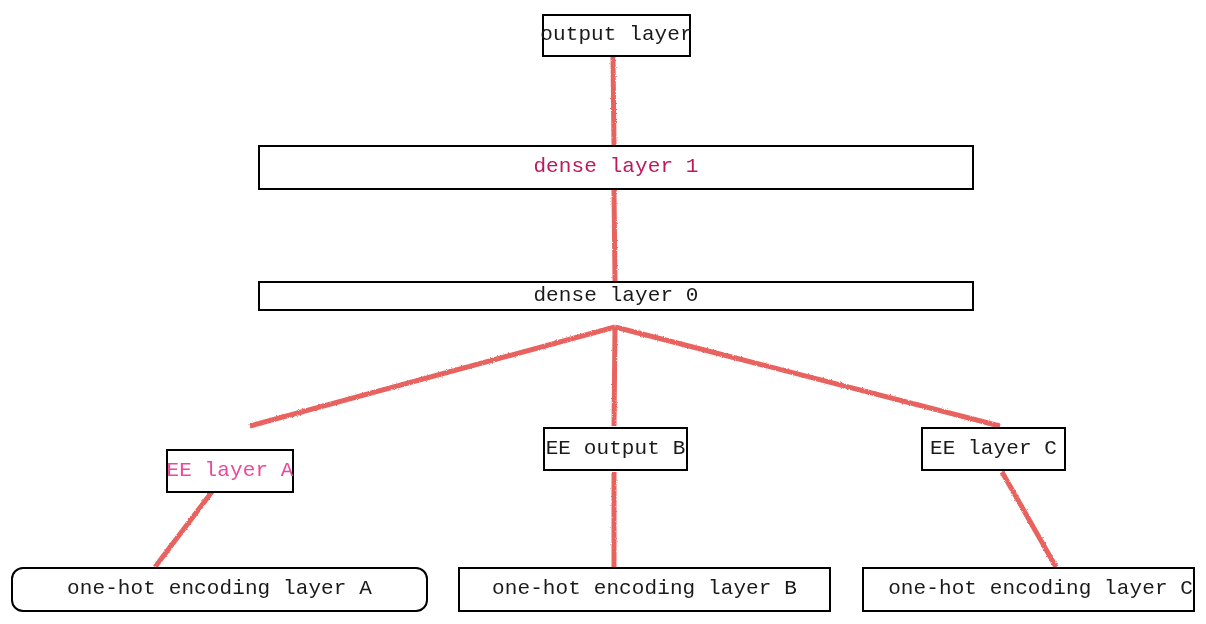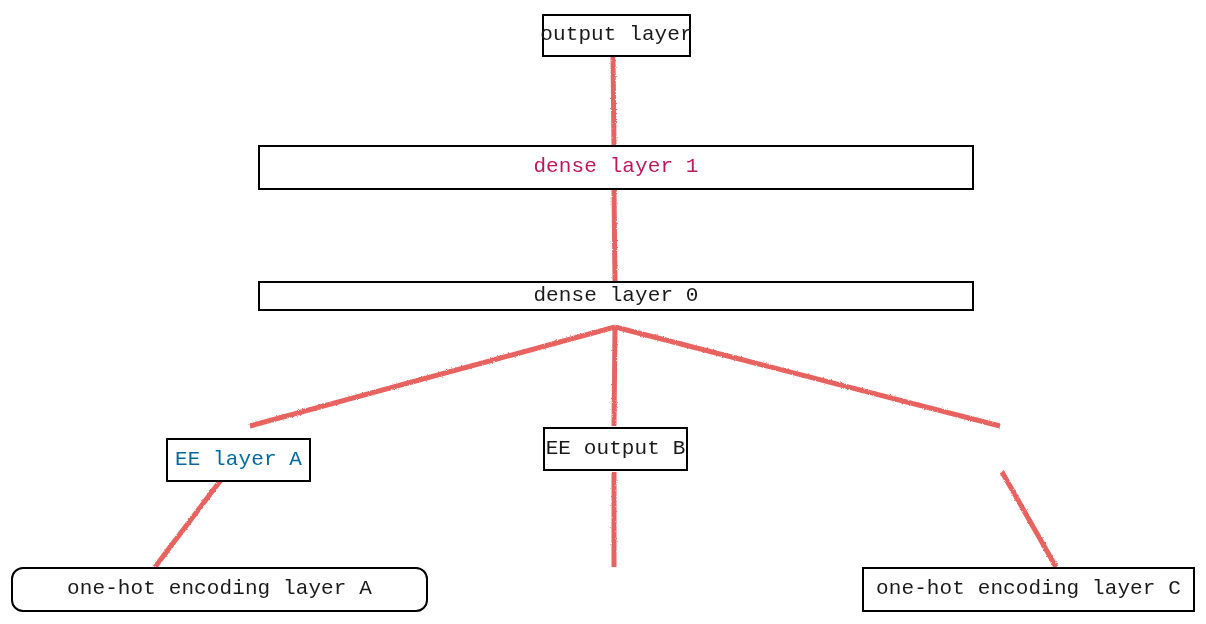--- a/index.html
+++ b/index.html
@@ -76,31 +76,37 @@
   </div>
 
   <div class="node-box" style="left: 258px; top: 145px; width: 716px; height: 45px; border-color: rgb(0, 0, 0); background: rgb(255, 255, 255); color: #be185d;">
     <span class="node-label">dense layer 1</span>
   </div>
 
   <div class="node-box" style="left: 258px; top: 281px; width: 716px; height: 30px; border-color: rgb(0, 0, 0); background: rgb(255, 255, 255); color: rgb(26, 26, 26);">
     <span class="node-label">dense layer 0</span>
   </div>
 
-  <div class="node-box" style="left: 166px; top: 438px; width: 145px; height: 44px; border-color: rgb(0, 0, 0); background: rgb(255, 255, 255); color: #0369a1;">
+  <div class="node-box" style="left: 166px; top: 449px; width: 128px; height: 44px; border-color: rgb(0, 0, 0); background: rgb(255, 255, 255); color: #ec4899;">
     <span class="node-label">EE layer A</span>
   </div>
 
   <div class="node-box" style="left: 543px; top: 427px; width: 145px; height: 44px; border-color: rgb(0, 0, 0); background: rgb(255, 255, 255); color: rgb(26, 26, 26);">
     <span class="node-label">EE output B</span>
   </div>
 
+  <div class="node-box" style="left: 921px; top: 427px; width: 145px; height: 44px; border-color: rgb(0, 0, 0); background: rgb(255, 255, 255); color: rgb(26, 26, 26);">
+    <span class="node-label">EE layer C</span>
+  </div>
 
   <div class="node-box" style="left: 11px; top: 567px; width: 417px; height: 45px; border-color: rgb(0, 0, 0); background: rgb(255, 255, 255); color: rgb(26, 26, 26); border-radius: 12px;">
     <span class="node-label">one-hot encoding layer A</span>
   </div>
 
+  <div class="node-box" style="left: 458px; top: 567px; width: 373px; height: 45px; border-color: rgb(0, 0, 0); background: rgb(255, 255, 255); color: rgb(26, 26, 26);">
+    <span class="node-label">one-hot encoding layer B</span>
+  </div>
 
-  <div class="node-box" style="left: 862px; top: 567px; width: 333px; height: 45px; border-color: rgb(0, 0, 0); background: rgb(255, 255, 255); color: rgb(26, 26, 26);">
+  <div class="node-box" style="left: 862px; top: 567px; width: 333px; height: 45px; border-color: rgb(0, 0, 0); background: rgb(255, 255, 255); color: rgb(26, 26, 26); justify-content: flex-end;">
     <span class="node-label">one-hot encoding layer C</span>
   </div>
 
 </div>
 
 </body></html>

